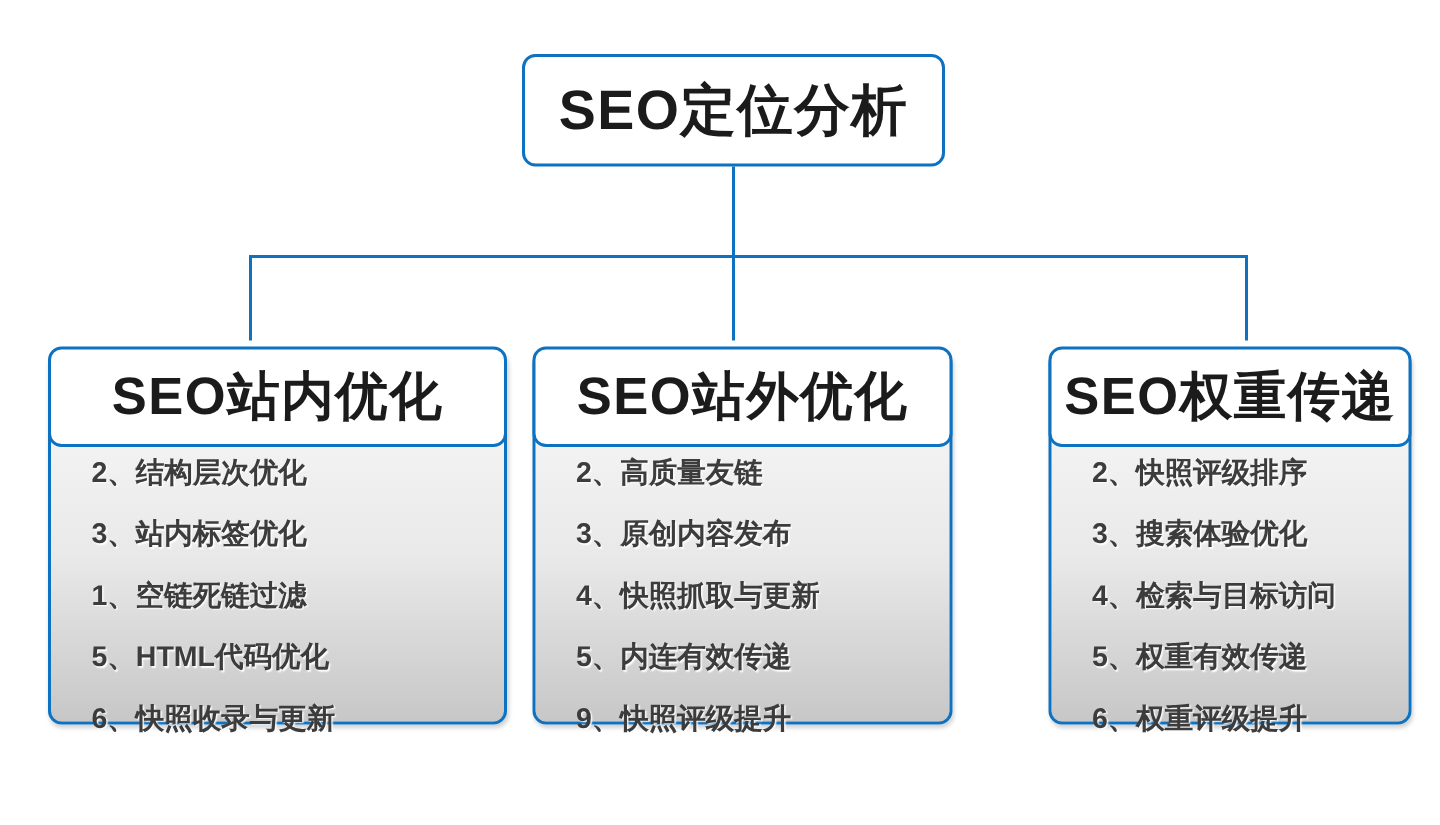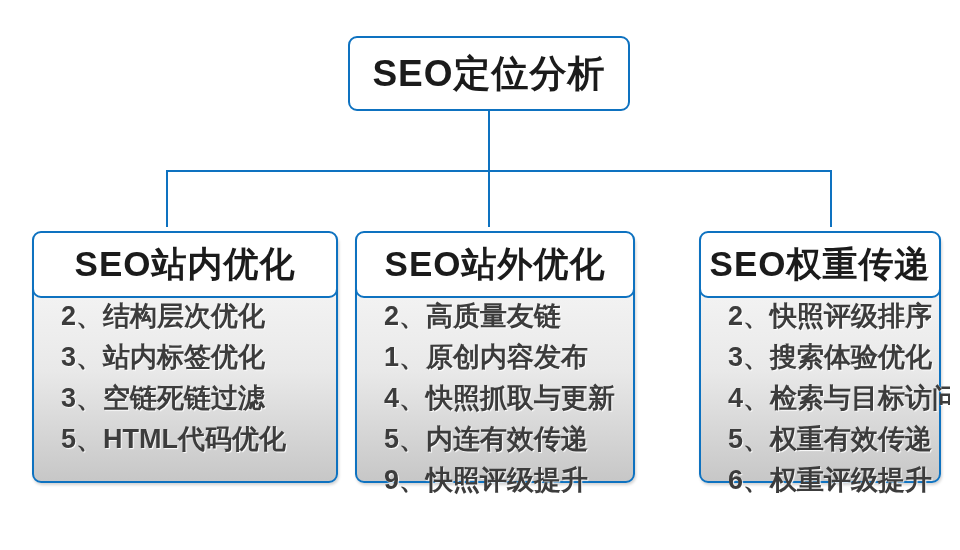--- a/index.html
+++ b/index.html
@@ -26,21 +26,21 @@
   .line{position:absolute;background:var(--accent-blue);}
   .column{position:absolute;top:206px;}
   .panel{
     width:100%;height:250px;margin-top:7px;
     border:2px solid var(--accent-blue);border-radius:9px;
     background:linear-gradient(180deg,var(--panel-top) 0%,#E9E9E9 55%,var(--panel-bottom) 100%);
     box-shadow:1px 2px 3px rgba(0,0,0,0.18);
     padding:17px 10px 0 22px;
   }
   .item{
-    font-size:27px;line-height:36px;color:var(--item-text);
+    font-size:19px;line-height:36px;color:var(--item-text);
     text-shadow:1px 1px 1px rgba(255,255,255,0.95);
     white-space:nowrap;
   }
 </style>
 </head>
 <body>
 
 <div class="canvas">
 
   <div class="node root-node">
@@ -53,33 +53,34 @@
   <div class="line" style="left:810px;top:150px;width:2px;height:57px;"></div>
 
   <div class="column" style="left:7px;width:306px;">
     <div class="node col-header">
       <span>SEO站内优化</span>
     </div>
     <div class="panel">
       <div class="item">1、TDK合理定义</div>
       <div class="item">2、结构层次优化</div>
       <div class="item">3、站内标签优化</div>
-      <div class="item">3、空链死链过滤</div>
+      <div class="item">1、空链死链过滤</div>
       <div class="item">5、HTML代码优化</div>
+      <div class="item">6、快照收录与更新</div>
     </div>
   </div>
 
   <div class="column" style="left:330px;width:280px;">
     <div class="node col-header">
       <span>SEO站外优化</span>
     </div>
     <div class="panel">
       <div class="item">1、高质量外链</div>
       <div class="item">2、高质量友链</div>
-      <div class="item">1、原创内容发布</div>
+      <div class="item">3、原创内容发布</div>
       <div class="item">4、快照抓取与更新</div>
       <div class="item">5、内连有效传递</div>
       <div class="item">9、快照评级提升</div>
     </div>
   </div>
 
   <div class="column" style="left:674px;width:242px;">
     <div class="node col-header">
       <span>SEO权重传递</span>
     </div>

